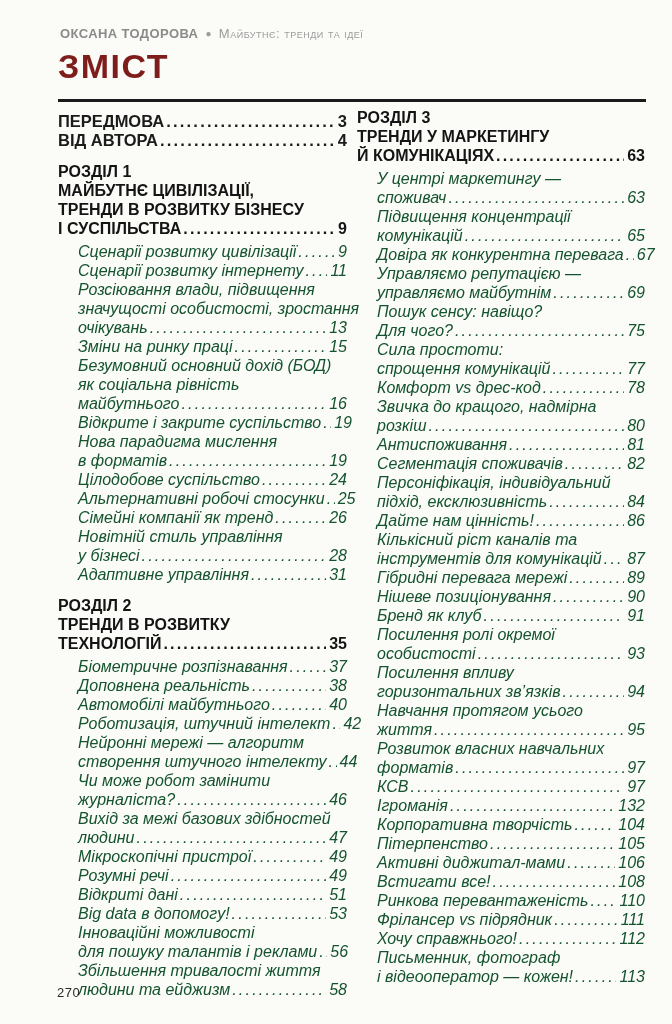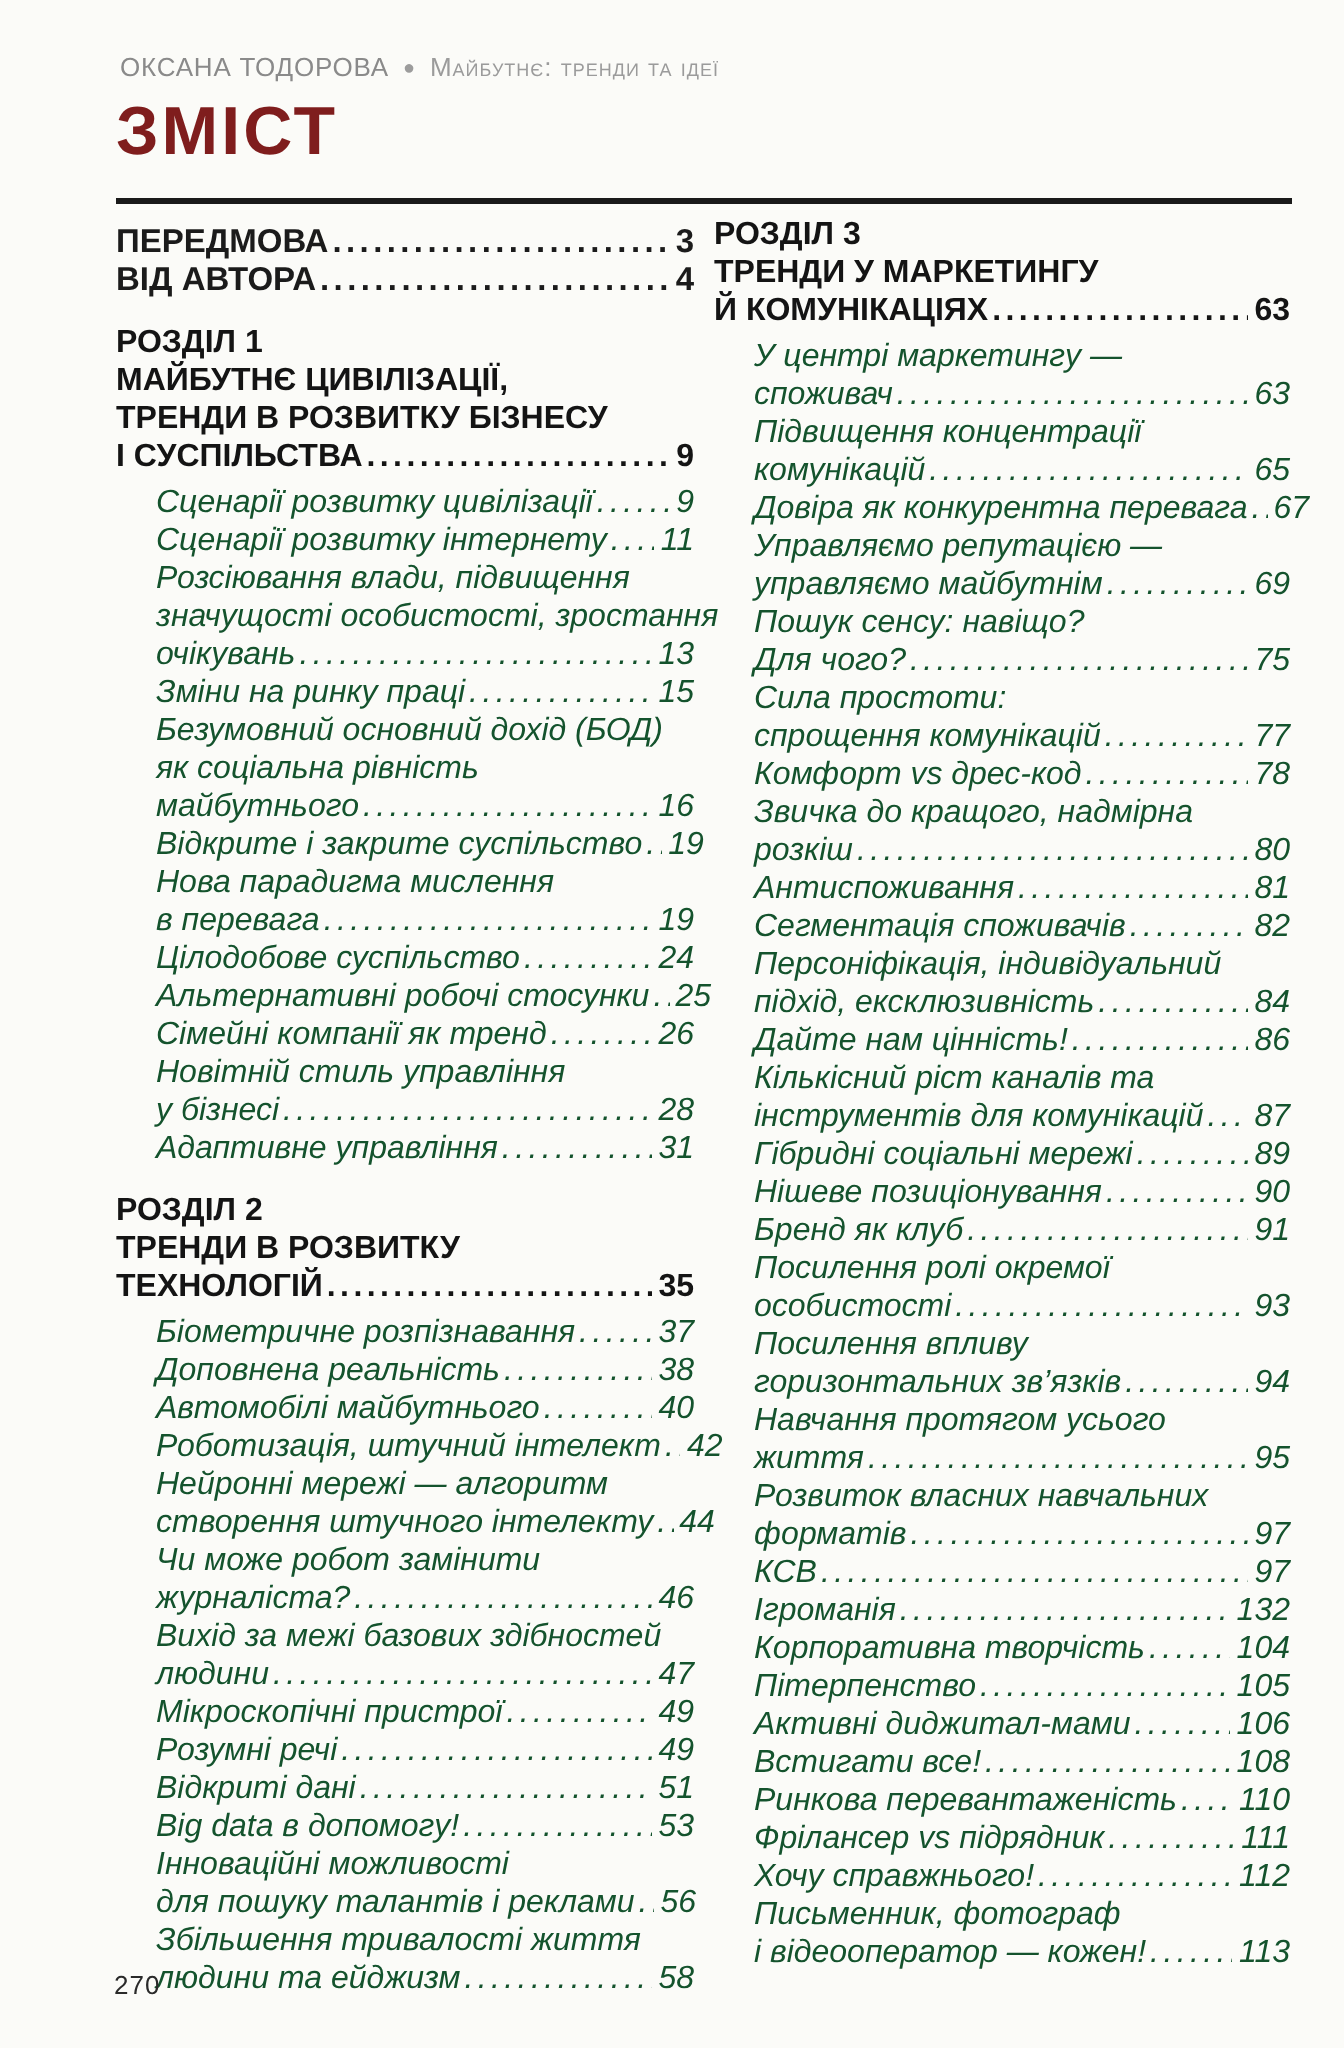--- a/index.html
+++ b/index.html
@@ -3,21 +3,21 @@
 <meta charset="utf-8">
 <style>
   html,body{margin:0;padding:0;}
   body{width:672px;height:1024px;overflow:hidden;background:#f4f4f1;}
   .page{
     position:relative;width:672px;height:1024px;background:#fbfbf8;
     font-family:"Liberation Sans","DejaVu Sans",sans-serif;color:#1b1b1b;
   }
   
   .pageheader{position:absolute;left:60px;top:26px;font-size:13px;letter-spacing:.4px;white-space:nowrap;}
-  .author{font-weight:normal;color:#8a8a8a;}
+  .author{font-weight:bold;color:#8a8a8a;}
   .bullet{color:#9c9c9c;font-size:10px;margin:0 7px;vertical-align:1px;}
   .booktitle{color:#9b9b9b;font-variant:small-caps;letter-spacing:.5px;}
   
   .title{position:absolute;left:58px;top:47px;margin:0;font-size:34px;font-weight:bold;letter-spacing:1.5px;color:#7f1d1d;}
   .rule{position:absolute;left:58px;top:99px;width:588px;height:3px;background:#1a1a1a;}
   
   .col{position:absolute;font-size:16px;line-height:19px;}
   .col-left{left:58px;top:112px;width:289px;}
   .col-right{left:357px;top:108px;width:288px;}
   
@@ -119,21 +119,21 @@
           <div class="entry item">
             <div class="lastln">
               <span class="txt">Відкрите і закрите суспільство</span>
               <span class="dots"></span>
               <span class="pg">19</span>
             </div>
           </div>
           <div class="entry item">
             <div class="ln">Нова парадигма мислення</div>
             <div class="lastln">
-              <span class="txt">в перевага</span>
+              <span class="txt">в форматів</span>
               <span class="dots"></span>
               <span class="pg">19</span>
             </div>
           </div>
           <div class="entry item">
             <div class="lastln">
               <span class="txt">Цілодобове суспільство</span>
               <span class="dots"></span>
               <span class="pg">24</span>
             </div>
@@ -385,21 +385,21 @@
           <div class="entry item">
             <div class="ln">Кількісний ріст каналів та</div>
             <div class="lastln">
               <span class="txt">інструментів для комунікацій</span>
               <span class="dots"></span>
               <span class="pg">87</span>
             </div>
           </div>
           <div class="entry item">
             <div class="lastln">
-              <span class="txt">Гібридні соціальні мережі</span>
+              <span class="txt">Гібридні перевага мережі</span>
               <span class="dots"></span>
               <span class="pg">89</span>
             </div>
           </div>
           <div class="entry item">
             <div class="lastln">
               <span class="txt">Нішеве позиціонування</span>
               <span class="dots"></span>
               <span class="pg">90</span>
             </div>

